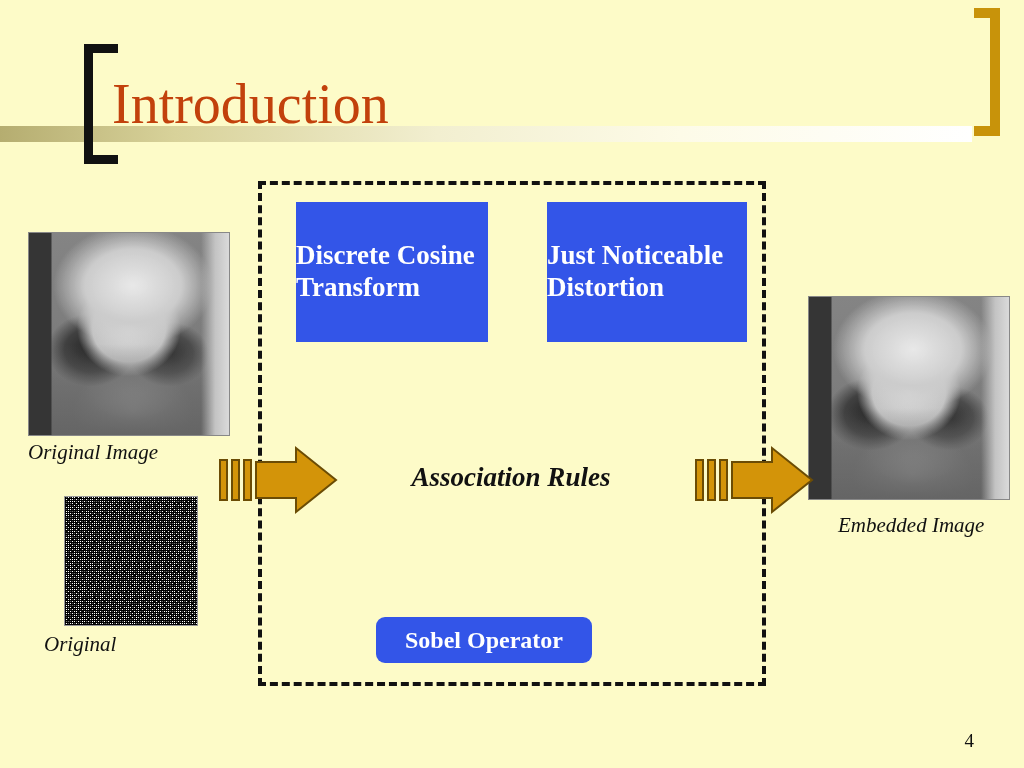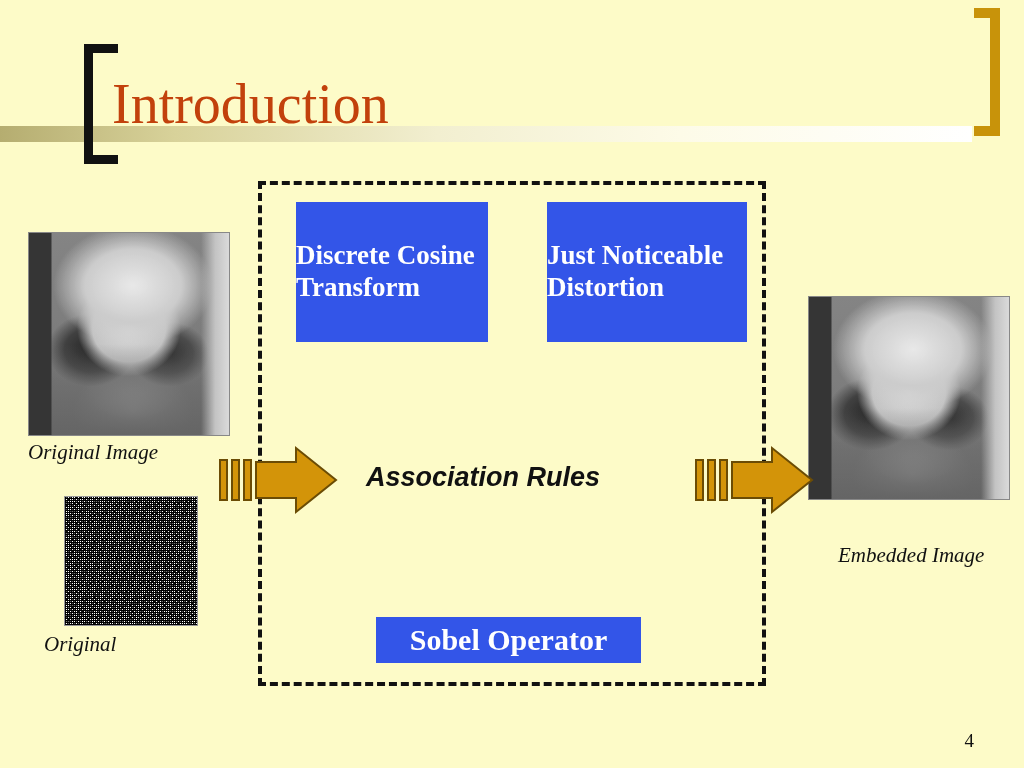--- a/index.html
+++ b/index.html
@@ -92,32 +92,33 @@
   #box-jnd {
     left: 547px;
     top: 202px;
     width: 200px;
     height: 140px;
     font-size: 27px;
   }
   #box-sobel {
     left: 376px;
     top: 617px;
-    width: 265px;
+    width: 216px;
     height: 46px;
-    font-size: 30px;
+    font-size: 24px;
+    border-radius: 9px;
   }
 
   .assoc-rules {
     position: absolute;
     left: 366px;
     top: 462px;
     width: 290px;
-    text-align: left;
-    font-family: Liberation Sans, sans-serif;
+    text-align: center;
+    font-family: Liberation Serif, serif;
     font-style: italic;
     font-weight: bold;
     font-size: 27px;
     color: #111;
   }
 
   
   .photo {
     position: absolute;
     border: 1px solid #888;
@@ -150,21 +151,21 @@
   .caption {
     position: absolute;
     font-family: "Liberation Serif", serif;
     font-style: italic;
     font-size: 21px;
     color: #111;
     text-align: left;
   }
   #cap-original { left: 28px; top: 440px; width: 204px; }
   #cap-watermark { left: 44px; top: 632px; width: 176px; }
-  #cap-embedded { left: 838px; top: 512px; width: 160px; line-height: 1.25; margin-top: 30px; }
+  #cap-embedded { left: 838px; top: 512px; width: 160px; line-height: 1.25; }
 
   
   .arrow-group { position: absolute; }
   #arrow-left { left: 218px; top: 444px; }
   #arrow-right { left: 694px; top: 444px; }
 
   .page-number {
     position: absolute;
     right: 50px;
     bottom: 16px;

